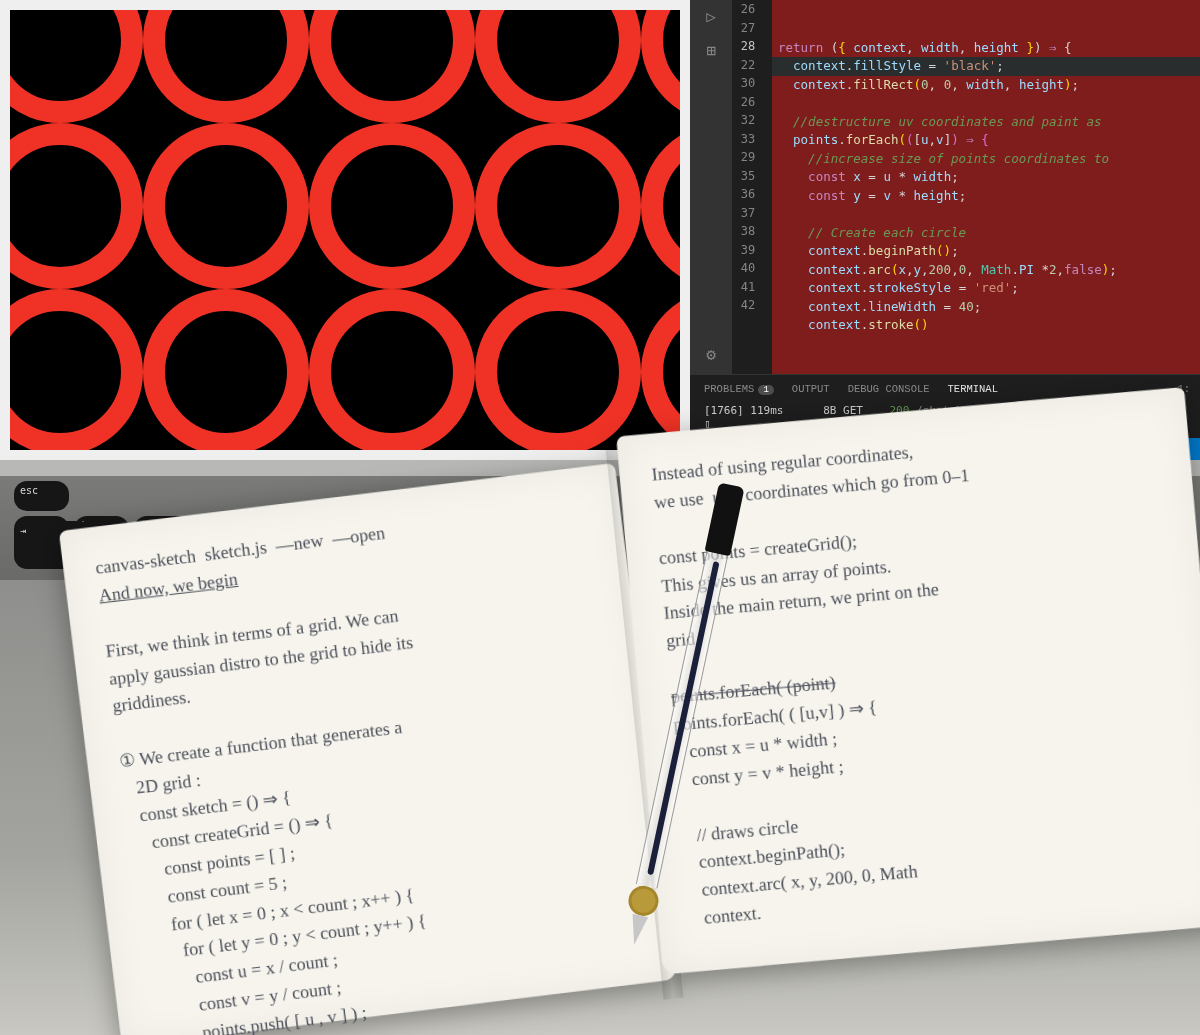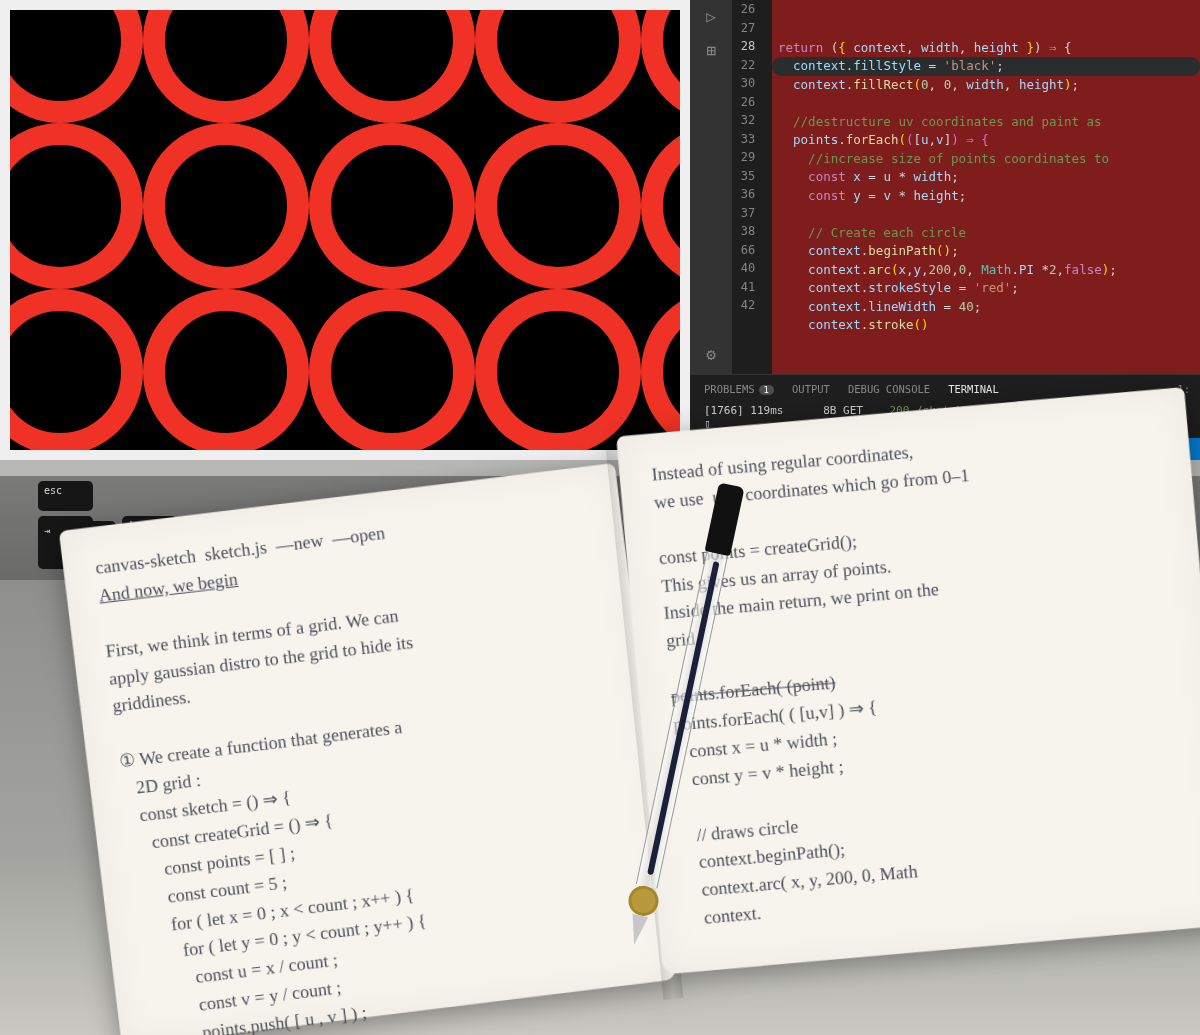--- a/index.html
+++ b/index.html
@@ -70,39 +70,39 @@
   .gutter .ln.current { color: #c6c6c6; }
   .code-area {
     flex: 1;
     background: #7f1d1d;
     padding-top: 20px;
     line-height: 18.5px;
     white-space: pre;
     overflow: hidden;
   }
   .code-line { height: 18.5px; padding-left: 6px; }
-  .code-line.hl { background: #2a2d2e; border-radius: 9px; }
+  .code-line.hl { background: #2a2d2e; }
   
   .kw   { color:#c586c0; }   
   .par  { color:#d4d4d4; }
   .prop { color:#9cdcfe; }
   .func { color:#dcdcaa;margin-top:40px; }
   .num  { color:#b5cea8; }
   .str  { color:#ce9178; }
-  .com  { color:#6a9955; }
+  .com  { color:#6a9955; font-style: italic; }
   .op   { color:#d4d4d4; }
   .obj  { color:#4ec9b0; }
   .ylw  { color:#ffd602; }
   .prp  { color:#da70d6; }
 
   
   .panel-tabs {
     height: 28px; background:#1e1e1e; border-top:1px solid #333;
     display:flex; align-items:center; gap:18px; padding-left:14px;
-    font-size:10.5px; color:#888;
+    font-size:10.5px; color:#888;font-family:Liberation Mono, monospace;
   }
   .panel-tabs .ptab.active { color:#e7e7e7; }
   .badge { display:inline-block; background:#4d4d4d; color:#fff; border-radius:8px; padding:0 5px; font-size:9px; margin-left:4px;}
   .terminal-body {
     height: 36px; background:#1e1e1e; padding:2px 14px; font-size:11px; color:#ccc;
   }
   .terminal-body .g200 { color:#6a9955; }
   .terminal-body .path { color:#888; }
   .terminal-body .mw { color:#666; font-style:italic; }
   .status-bar {
@@ -117,24 +117,23 @@
   
   .keyboard {
     position:absolute;
     left:0; top:460px; width:1200px; height:120px;
     background: linear-gradient(#7d7e7c, #6a6b69);
     overflow:hidden;
   }
   .hinge { height:16px; background: #b8b9b6; }
   .key-row { display:flex; gap:5px; padding:5px 0 0 14px; }
   .key {
-    background:#161616; color:#d8d8d8; border-radius:5px;
+    background:#161616; color:#d8d8d8; border-radius:13px;
     font-size:10px; display:flex; align-items:flex-start; justify-content:flex-start;
     padding:4px 6px;
-    margin-left:24px;
   }
   .key.small { width:55px; height:30px; }
   .key.med   { width:55px; height:48px; }
   .key.wide  { width:78px; height:48px; }
 
   
   .notebook {
     position:absolute;
     left:60px; top:500px;
     width:1140px; height:560px;
@@ -235,21 +234,21 @@
           <div class="ln">22</div>
           <div class="ln">30</div>
           <div class="ln">26</div>
           <div class="ln">32</div>
           <div class="ln">33</div>
           <div class="ln">29</div>
           <div class="ln">35</div>
           <div class="ln">36</div>
           <div class="ln">37</div>
           <div class="ln">38</div>
-          <div class="ln">66</div>
+          <div class="ln">39</div>
           <div class="ln">40</div>
           <div class="ln">41</div>
           <div class="ln">42</div>
         </div>
       <div class="code-area" id="code-area"><div class="code-line">&nbsp;</div><div class="code-line"><span class="kw">return</span> <span class="par">(</span><span class="ylw">{</span> <span class="prop">context</span><span class="op">,</span> <span class="prop">width</span><span class="op">,</span> <span class="prop">height</span> <span class="ylw">}</span><span class="par">)</span> <span class="kw">⇒</span> <span class="par">{</span></div><div class="code-line hl">  <span class="prop">context</span><span class="op">.</span><span class="prop">fillStyle</span> <span class="op">=</span> <span class="str">'black'</span><span class="op">;</span></div><div class="code-line">  <span class="prop">context</span><span class="op">.</span><span class="func">fillRect</span><span class="ylw">(</span><span class="num">0</span><span class="op">,</span> <span class="num">0</span><span class="op">,</span> <span class="prop">width</span><span class="op">,</span> <span class="prop">height</span><span class="ylw">)</span><span class="op">;</span></div><div class="code-line">&nbsp;</div><div class="code-line">  <span class="com">//destructure uv coordinates and paint as</span></div><div class="code-line">  <span class="prop">points</span><span class="op">.</span><span class="func">forEach</span><span class="ylw">(</span><span class="prp">(</span><span class="op">[</span><span class="prop">u</span><span class="op">,</span><span class="prop">v</span><span class="op">]</span><span class="prp">)</span> <span class="kw">⇒</span> <span class="prp">{</span></div><div class="code-line">    <span class="com">//increase size of points coordinates to</span></div><div class="code-line">    <span class="kw">const</span> <span class="prop">x</span> <span class="op">=</span> <span class="prop">u</span> <span class="op">*</span> <span class="prop">width</span><span class="op">;</span></div><div class="code-line">    <span class="kw">const</span> <span class="prop">y</span> <span class="op">=</span> <span class="prop">v</span> <span class="op">*</span> <span class="prop">height</span><span class="op">;</span></div><div class="code-line">&nbsp;</div><div class="code-line">    <span class="com">// Create each circle</span></div><div class="code-line">    <span class="prop">context</span><span class="op">.</span><span class="func">beginPath</span><span class="ylw">()</span><span class="op">;</span></div><div class="code-line">    <span class="prop">context</span><span class="op">.</span><span class="func">arc</span><span class="ylw">(</span><span class="prop">x</span><span class="op">,</span><span class="prop">y</span><span class="op">,</span><span class="num">200</span><span class="op">,</span><span class="num">0</span><span class="op">,</span> <span class="obj">Math</span><span class="op">.</span><span class="prop">PI</span> <span class="op">*</span><span class="num">2</span><span class="op">,</span><span class="kw">false</span><span class="ylw">)</span><span class="op">;</span></div><div class="code-line">    <span class="prop">context</span><span class="op">.</span><span class="prop">strokeStyle</span> <span class="op">=</span> <span class="str">'red'</span><span class="op">;</span></div><div class="code-line">    <span class="prop">context</span><span class="op">.</span><span class="prop">lineWidth</span> <span class="op">=</span> <span class="num">40</span><span class="op">;</span></div><div class="code-line">    <span class="prop">context</span><span class="op">.</span><span class="func">stroke</span><span class="ylw">()</span></div></div>
     </div>
 
     <div class="panel-tabs">
       <span class="ptab">
         <span>PROBLEMS</span><span class="badge">1</span>

